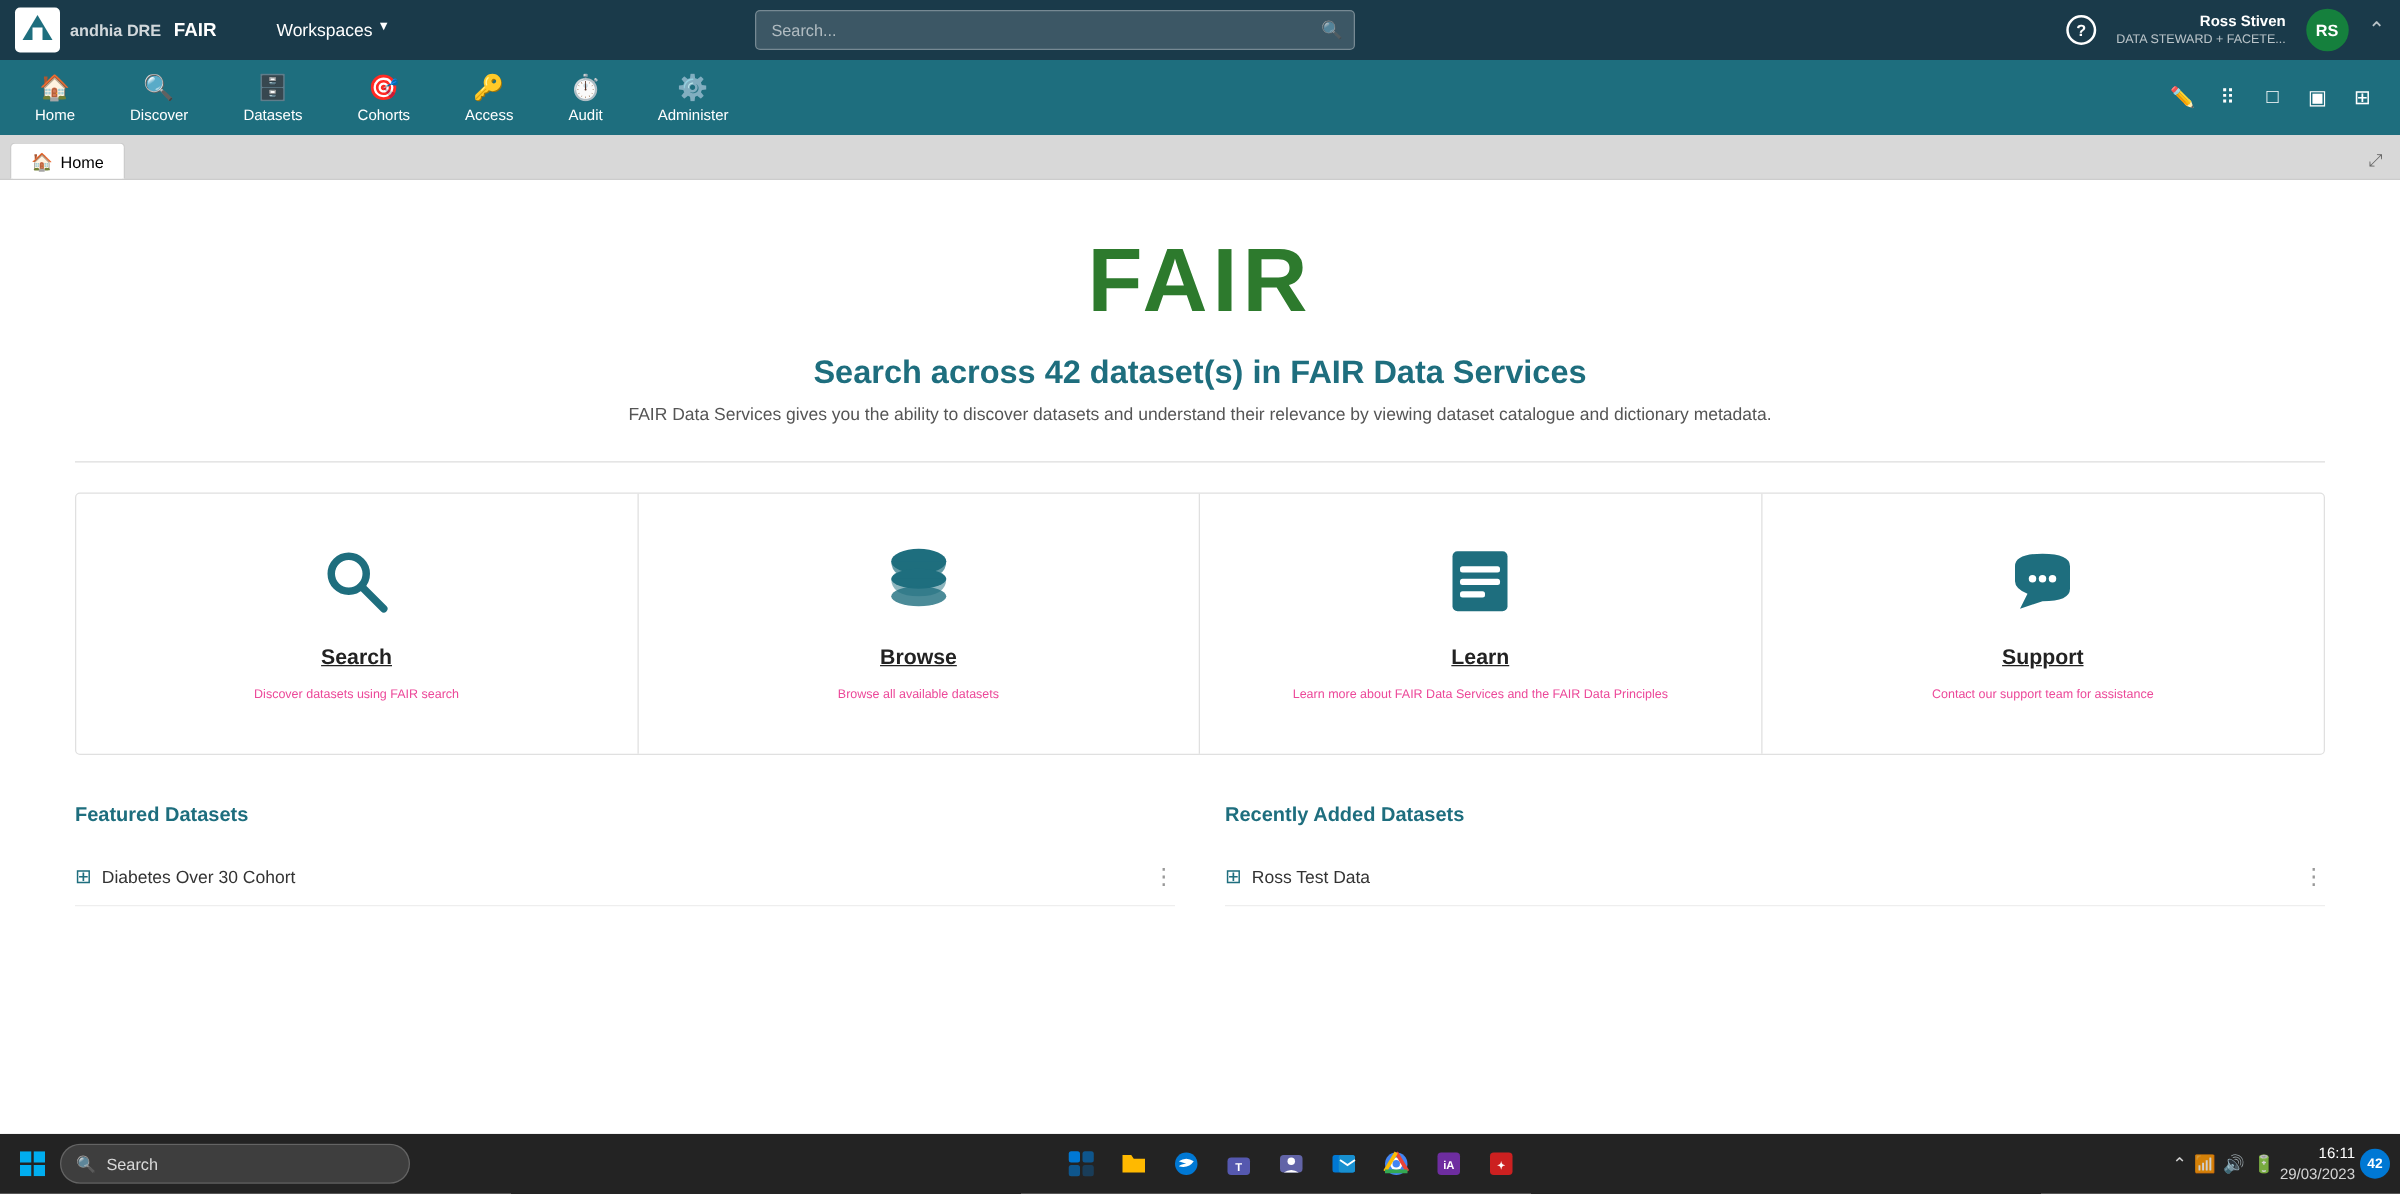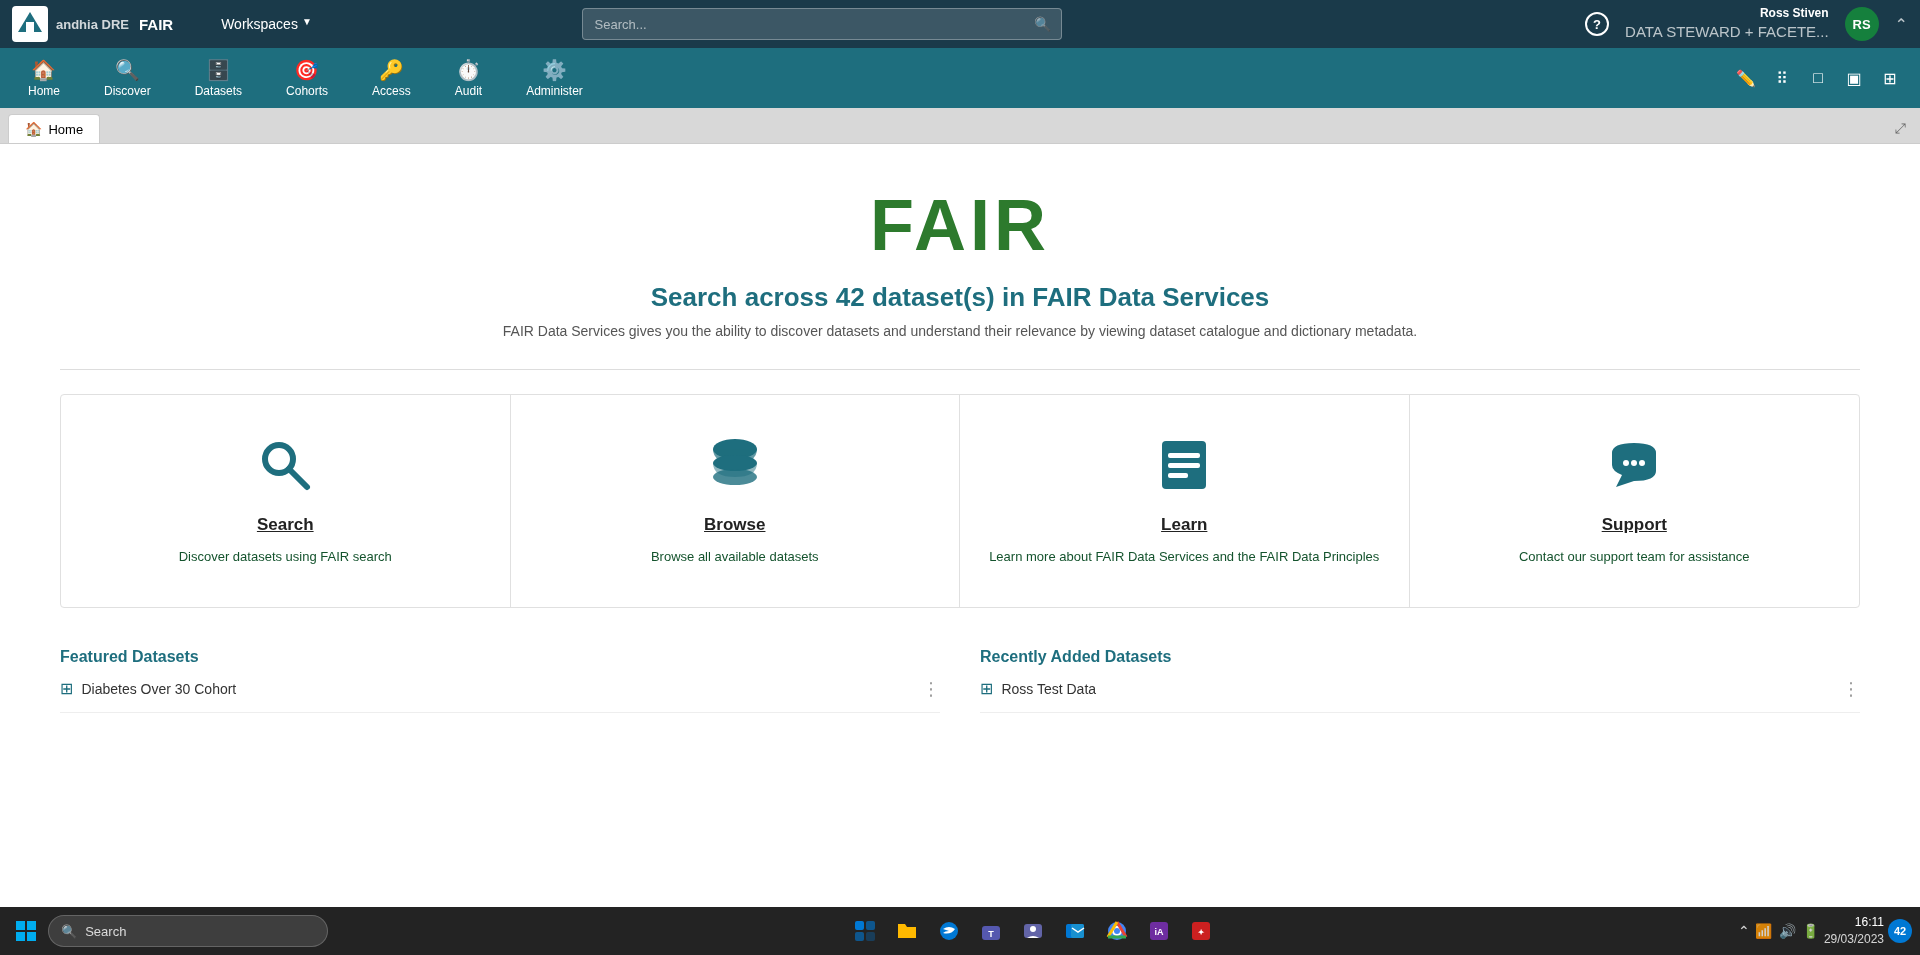--- a/index.html
+++ b/index.html
@@ -76,21 +76,21 @@
       font-size: 13px;
       font-weight: bold;
       cursor: pointer;
     }
     .user-info {
       text-align: right;
       font-size: 12px;
       line-height: 1.3;
     }
     .user-info .name { font-weight: 700; font-size: 12px; }
-    .user-info .role { color: rgba(255,255,255,0.7); font-size: 15px; text-align: right; }
+    .user-info .role { color: rgba(255,255,255,0.7); font-size: 10px; text-align: right; }
     .user-avatar {
       width: 34px;
       height: 34px;
       background: #15803d;
       border-radius: 50%;
       display: flex;
       align-items: center;
       justify-content: center;
       color: white;
       font-weight: bold;
@@ -250,35 +250,36 @@
       line-height: 1;
     }
     .feature-title {
       font-size: 17px;
       font-weight: 600;
       color: #222;
       text-decoration: underline;
       cursor: pointer;
     }
     .feature-desc {
-      font-size: 13px;
-      color: #14532d;
+      font-size: 10px;
+      color: #ec4899;
       line-height: 1.5;
     }
 
     
     .datasets-section {
       display: grid;
       grid-template-columns: 1fr 1fr;
       gap: 40px;
     }
     .section-title {
       font-size: 16px;
       font-weight: 600;
       color: #1e6e7e;
+      margin-bottom: 16px;
     }
     .dataset-item {
       display: flex;
       align-items: center;
       justify-content: space-between;
       padding: 12px 0;
       border-bottom: 1px solid #eee;
       font-size: 14px;
     }
     .dataset-item-left {

